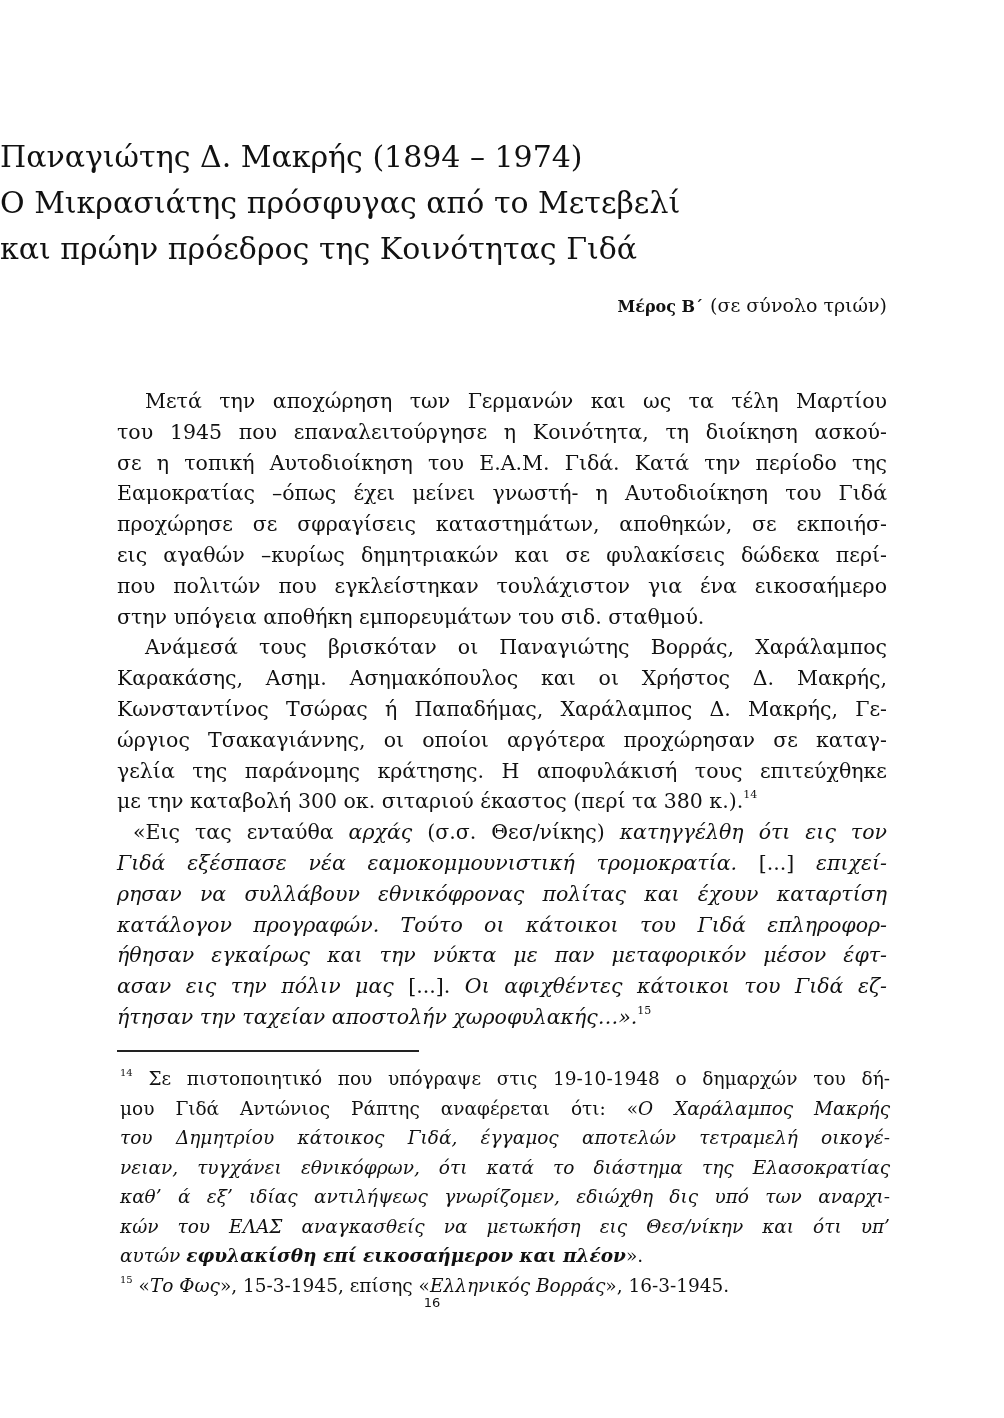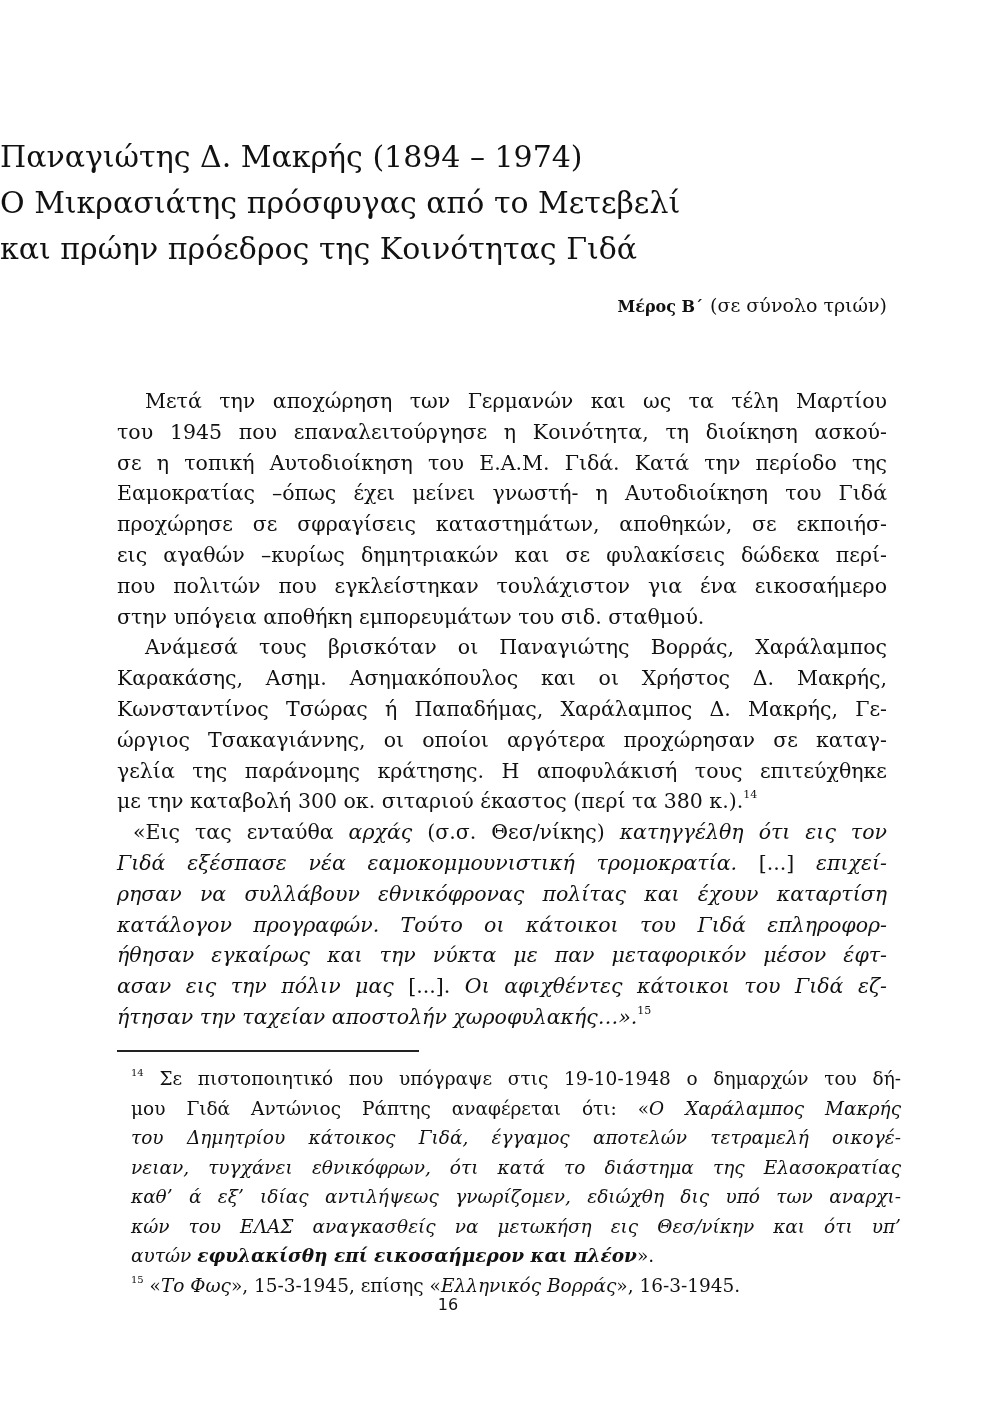--- a/index.html
+++ b/index.html
@@ -12,24 +12,24 @@
   .part b { font-size: 16px; }
   .part span.sub { font-size: 19px; }
   .body { position: absolute; left: 117px; width: 770px; top: 386px; font-size: 20.5px; line-height: 30.8px; }
   .line { display: block; white-space: nowrap; text-align: justify; text-align-last: justify; }
   .line.last { text-align-last: left; }
   .indent { padding-left: 28px; }
   .indent-sm { padding-left: 16px; }
   i { font-style: italic; margin-top: 21px; }
   sup { font-size: 11px; vertical-align: 10px; line-height: 0; }
   .rule { position: absolute; left: 117px; top: 1050px; width: 302px; height: 0; border-top: 2px solid #222; }
-  .notes { position: absolute; left: 131px; width: 770px; top: 1064px; font-size: 18.5px; line-height: 29.5px; }
+  .notes { position: absolute; left: 120px; width: 770px; top: 1064px; font-size: 18.5px; line-height: 29.5px; }
   .notes sup { font-size: 10px; vertical-align: 9px; }
-  .pagenum { position: absolute; left: 16px; width: 864px; top: 1295px; text-align: center;
-             font-family: "DejaVu Sans", "Liberation Sans", sans-serif; font-size: 16px; }
+  .pagenum { position: absolute; left: 0; width: 864px; top: 1295px; text-align: center;
+             font-family: "DejaVu Sans", "Liberation Sans", sans-serif; font-size: 13px; }
 </style>
 </head>
 <body>
 
 <div class="title">
   <div>Παναγιώτης Δ. Μακρής (1894 – 1974)</div>
   <div>Ο Μικρασιάτης πρόσφυγας από το Μετεβελί</div>
   <div>και πρώην πρόεδρος της Κοινότητας Γιδά</div>
 </div>
 

